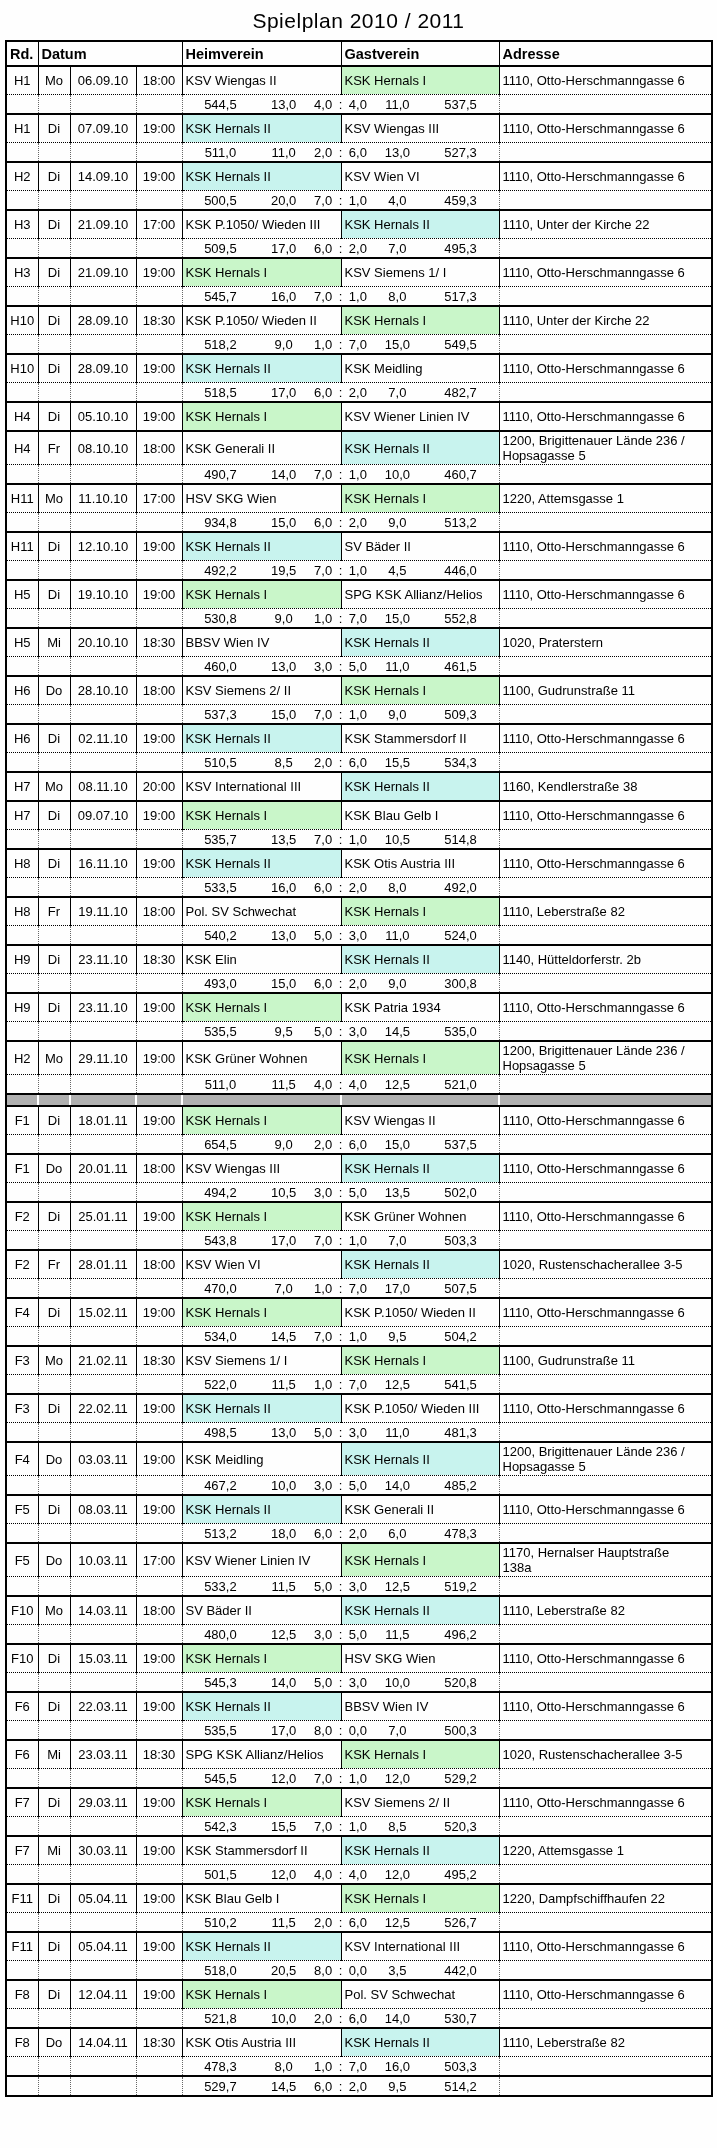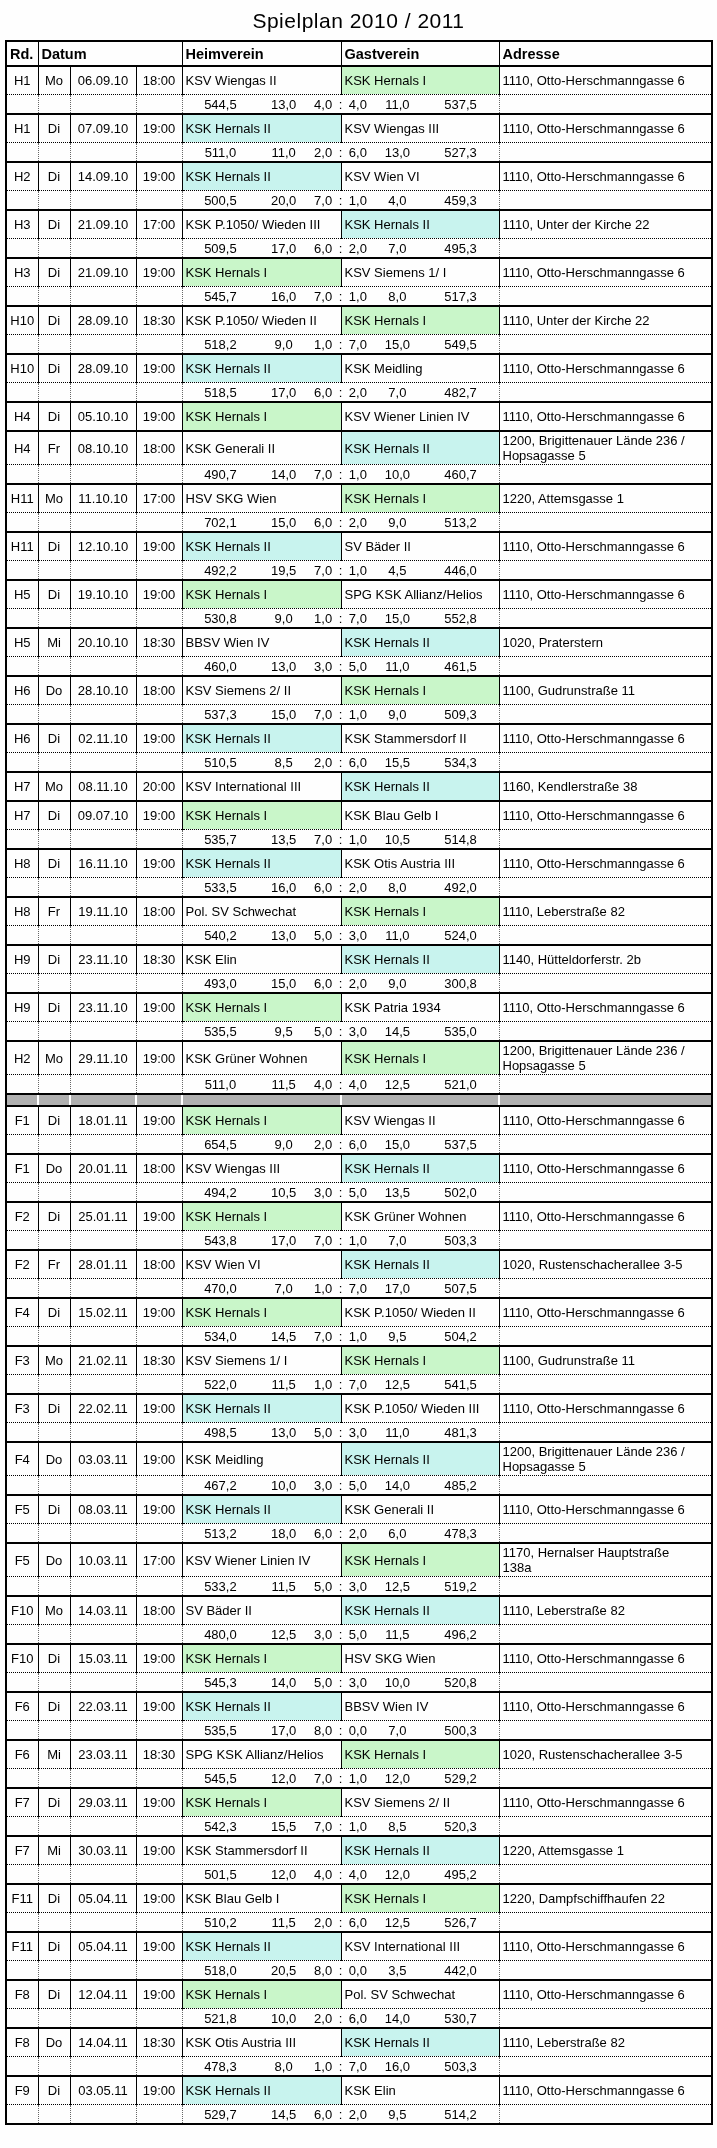--- a/index.html
+++ b/index.html
@@ -291,21 +291,21 @@
     <td class="team guest" style="background: rgb(201, 246, 201);">KSK Hernals I</td>
     <td class="addr">1220, Attemsgasse 1</td>
   </tr>
   <tr class="score">
     <td></td>
     <td></td>
     <td></td>
     <td></td>
     <td colspan="2">
       <div class="score-grid">
-        <span>702,1</span>
+        <span>934,8</span>
         <span>15,0</span>
         <span>6,0</span>
         <span>:</span>
         <span>2,0</span>
         <span>9,0</span>
         <span>513,2</span>
       </div>
     </td>
     <td></td>
   </tr>
@@ -1189,29 +1189,20 @@
         <span>1,0</span>
         <span>:</span>
         <span>7,0</span>
         <span>16,0</span>
         <span>503,3</span>
       </div>
     </td>
     <td></td>
   </tr>
 
-  <tr class="info">
-    <td class="c">F9</td>
-    <td class="c">Di</td>
-    <td class="c">03.05.11</td>
-    <td class="c">19:00</td>
-    <td class="team home" style="background: rgb(200, 243, 238);">KSK Hernals II</td>
-    <td class="team guest">KSK Elin</td>
-    <td class="addr">1110, Otto-Herschmanngasse 6</td>
-  </tr>
   <tr class="score">
     <td></td>
     <td></td>
     <td></td>
     <td></td>
     <td colspan="2">
       <div class="score-grid">
         <span>529,7</span>
         <span>14,5</span>
         <span>6,0</span>

